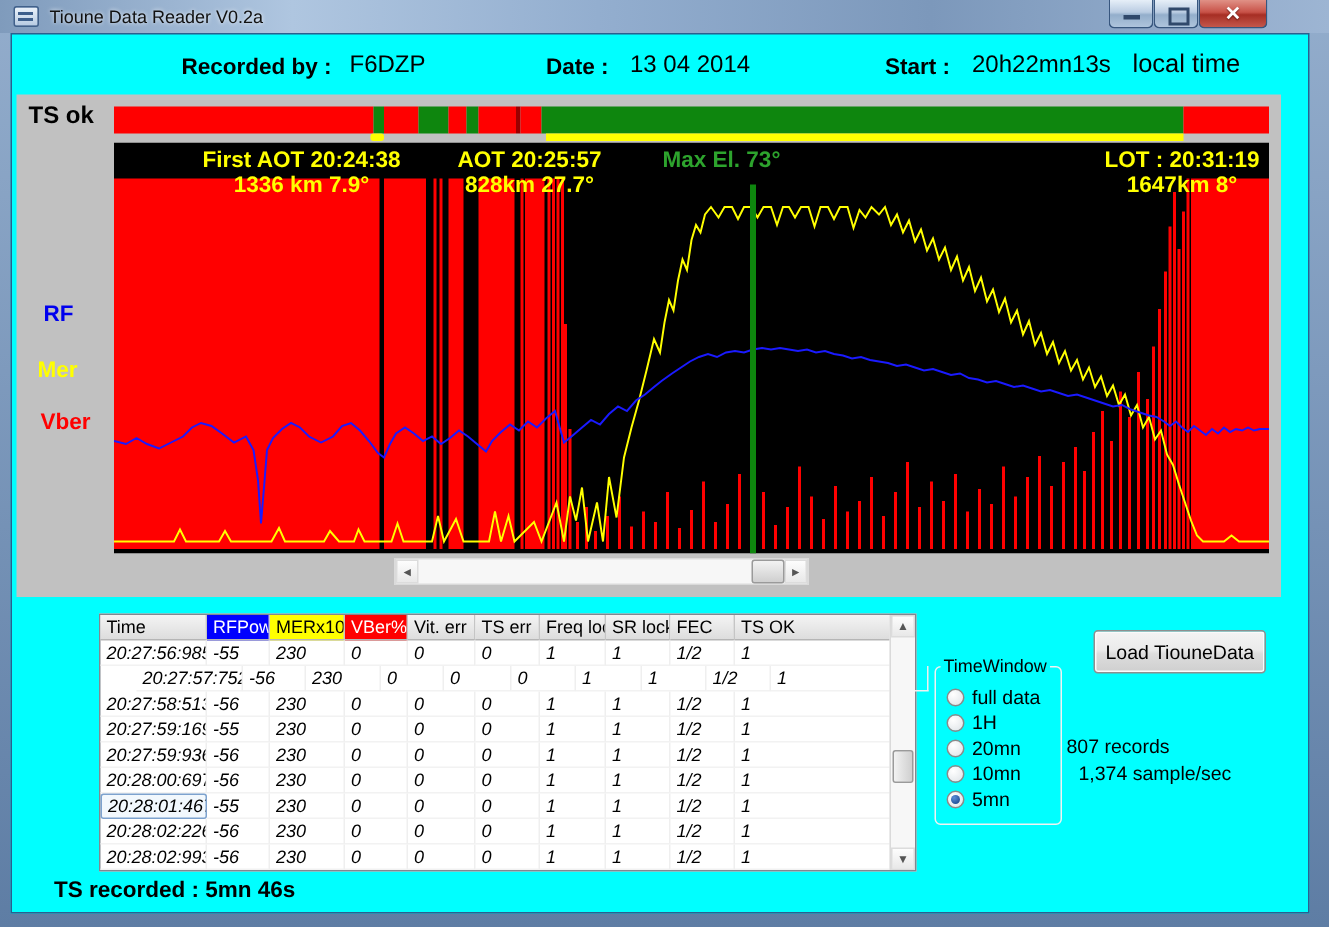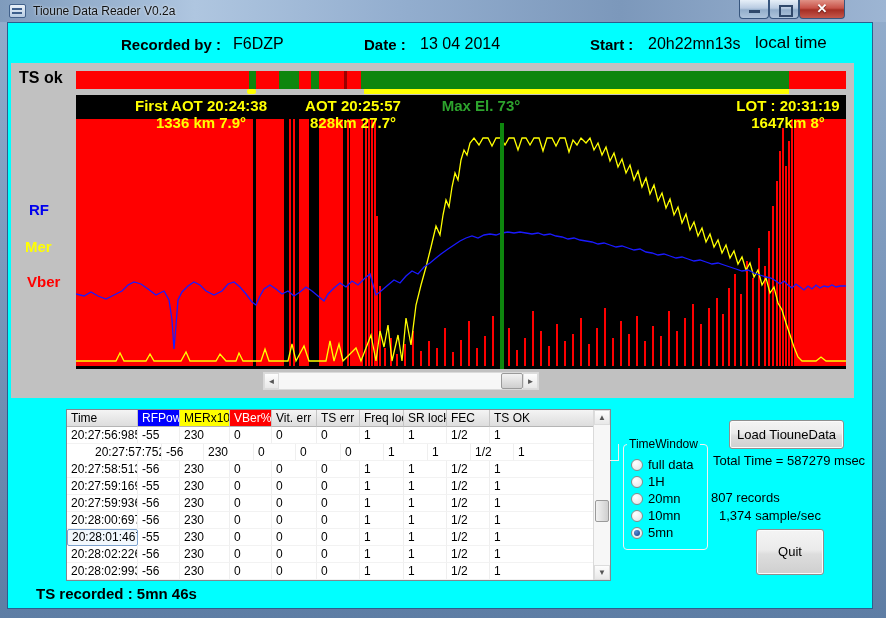--- a/index.html
+++ b/index.html
@@ -53,21 +53,21 @@
     font-size:8px;color:#555;background:linear-gradient(180deg,#FDFDFD,#E8E8E8);border:1px solid #DCDCDC;}
   #hscroll-track{position:relative;flex:1;height:100%;}
   #hscroll-thumb{position:absolute;left:222px;top:0;width:22px;height:16px;
     background:linear-gradient(180deg,#F2F2F2,#CFCFCF);border:1px solid #9A9A9A;border-radius:2px;}
   
   #table{position:absolute;left:58px;top:386px;width:545px;height:172px;background:#fff;
     border:1px solid #828790;font-size:12px;color:#000;}
   #thead{display:flex;height:17px;}
   #thead .th{background:linear-gradient(180deg,#F4F4F4,#DDDDDD);border-right:1px solid #C5C5C5;
     border-bottom:1px solid #B5B5B5;padding:1px 0 0 4px;overflow:hidden;white-space:nowrap;}
-  #tbody .tr{display:flex;height:17px;}
+  #tbody .tr{display:flex;height:17px;font-style:italic;}
   #tbody .td{border-right:1px solid #EFEFEF;border-bottom:1px solid #F2F2F2;
     padding:1px 0 0 4px;overflow:hidden;white-space:nowrap;}
   #tbody .td.focused{border:1px solid #7DA2CE;border-radius:2px;background:#F2F8FD;padding-top:0;}
   #vscroll{position:absolute;right:0;top:0;width:17px;height:170px;background:#F7F7F7;border-left:1px solid #DADADA;}
   #vscroll .sb-arrow{width:100%;height:15px;font-size:8px;}
   #vscroll-thumb{position:absolute;left:1px;top:90px;width:14px;height:22px;
     background:linear-gradient(90deg,#F2F2F2,#CFCFCF);border:1px solid #9A9A9A;border-radius:2px;}
   #vscroll-down{position:absolute;bottom:0;}
   
   .btn{position:absolute;font-size:13px;color:#000;text-align:center;
@@ -386,21 +386,19 @@
             <span class="radio"></span>
             <span>10mn</span>
           </div>
           <div class="radio-row" style="top: 80px;">
             <span class="radio checked"></span>
             <span>5mn</span>
           </div>
         </div>
     </div>
 
-    <span class="info-text" id="info1">Total Time =  587279 msec</span>
     <span class="info-text" id="info3">807 records</span>
     <span class="info-text" id="info4">1,374 sample/sec</span>
 
-    <div class="btn" id="btn-quit">Quit</div>
 
     <span class="footer-text" id="ftr-recorded">TS recorded : 5mn 46s</span>
   </div>
 </div>
 
 </body></html>

